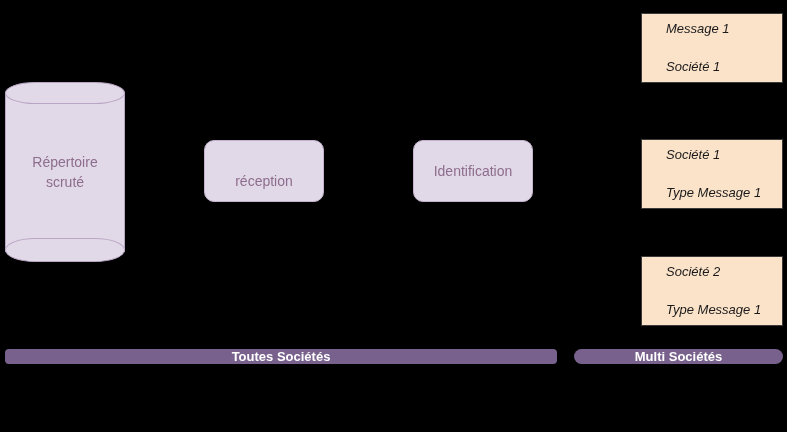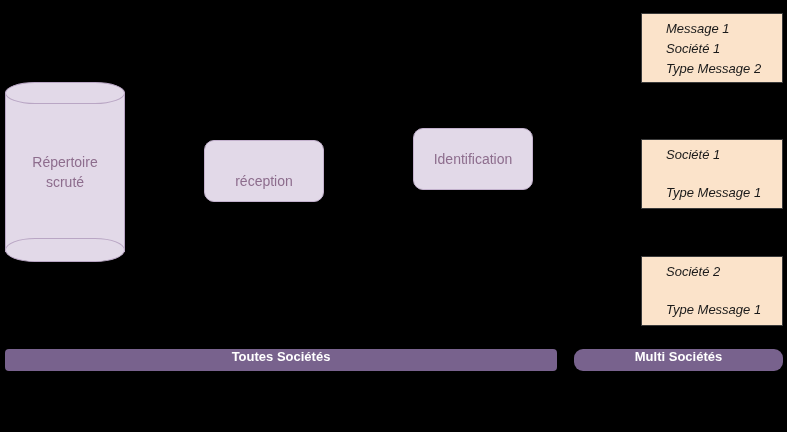--- a/index.html
+++ b/index.html
@@ -92,21 +92,21 @@
     box-sizing: border-box;
   }
   #proc-reception {
     left: 204px;
     top: 140px;
     width: 120px;
     height: 62px;
   }
   #proc-identification {
     left: 413px;
-    top: 128px;
+    top: 140px;
     width: 120px;
     height: 62px;
   }
 
   
   .msg-box {
     position: absolute;
     left: 641px;
     width: 142px;
     height: 70px;
@@ -125,21 +125,21 @@
   }
   #msg-box-1 { top: 13px; }
   #msg-box-2 { top: 139px; }
   #msg-box-3 { top: 256px; }
   .msg-line { white-space: nowrap; }
 
   
   .scope-bar {
     position: absolute;
     top: 349px;
-    height: 22px;
+    height: 15px;
     background: #78628d;
     border-radius: 4px;
     display: flex;
     align-items: flex-start;
     justify-content: center;
     color: #ffffff;
     font-size: 13px;
     font-weight: bold;
     box-sizing: border-box;
   }
@@ -177,21 +177,20 @@
 
   <div class="proc-box" id="proc-identification">
     <div>
       <span>Identification</span>
     </div>
   </div>
 
   <div class="msg-box" id="msg-box-1">
     <div class="msg-line">Message 1</div>
     <div class="msg-line">Société 1</div>
-    <div class="msg-line">Type Message 2</div>
   </div>
 
   <div class="msg-box" id="msg-box-2">
     <div class="msg-line">Société 1</div>
     <div class="msg-line">Type Message 1</div>
   </div>
 
   <div class="msg-box" id="msg-box-3">
     <div class="msg-line">Société 2</div>
     <div class="msg-line">Type Message 1</div>

